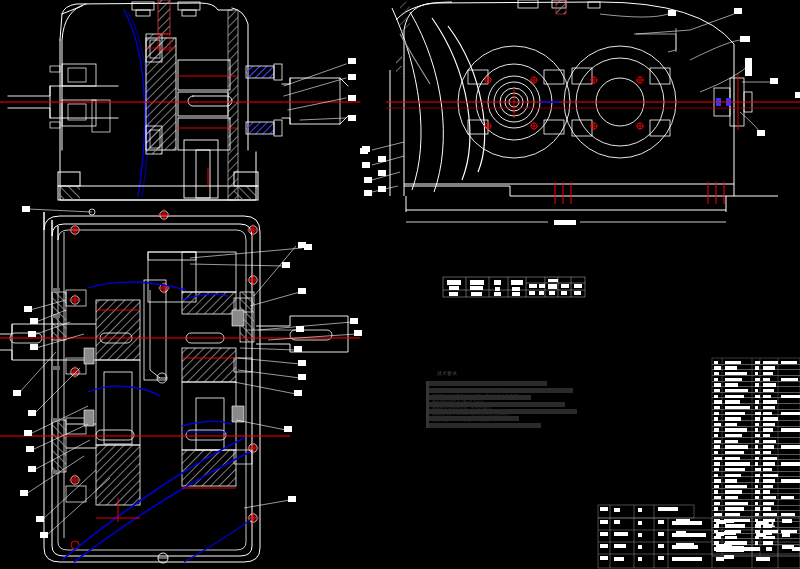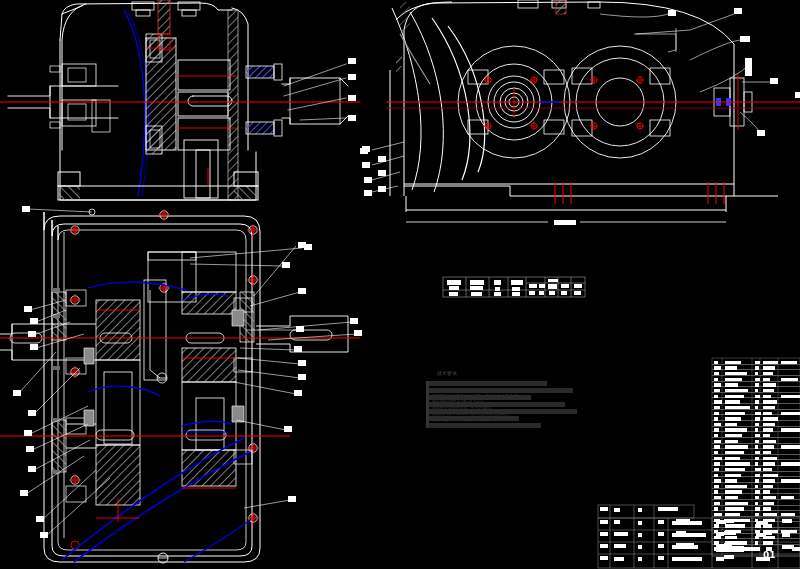--- a/index.html
+++ b/index.html
@@ -5,21 +5,21 @@
 <style>
   html,body{margin:0;padding:0;background:#000;}
   body{width:800px;height:569px;overflow:hidden;
        font-family:"DejaVu Sans","Liberation Sans",sans-serif;}
   #sheet{position:relative;width:800px;height:569px;background:#000;}
   #sheet svg{position:absolute;left:0;top:0;}
   .blk{position:absolute;background:#fff;}
   .lbl{position:absolute;background:#fff;width:8px;height:6px;}
   .techtxt{position:absolute;color:#3a3a3a;font-size:4px;line-height:5px;white-space:nowrap;}
   .techhdr{position:absolute;color:#4a4a4a;font-size:5px;white-space:nowrap;}
-  .corner-id{position:absolute;color:#fff;font-size:9px;font-weight:bold;margin-top:31px;}
+  .corner-id{position:absolute;color:#fff;font-size:9px;font-weight:bold;}
 </style>
 </head>
 <body>
 
 <div id="sheet">
 
 <svg width="800" height="569" viewBox="0 0 800 569">
   <defs>
     <pattern id="hatchR" width="6" height="6" patternTransform="rotate(45)" patternUnits="userSpaceOnUse">
       <line x1="0" y1="0" x2="0" y2="6" stroke="#9a9a9a" stroke-width="1.6"></line>

